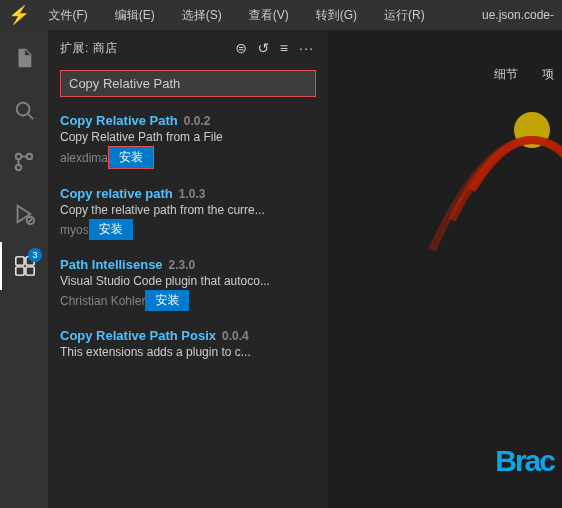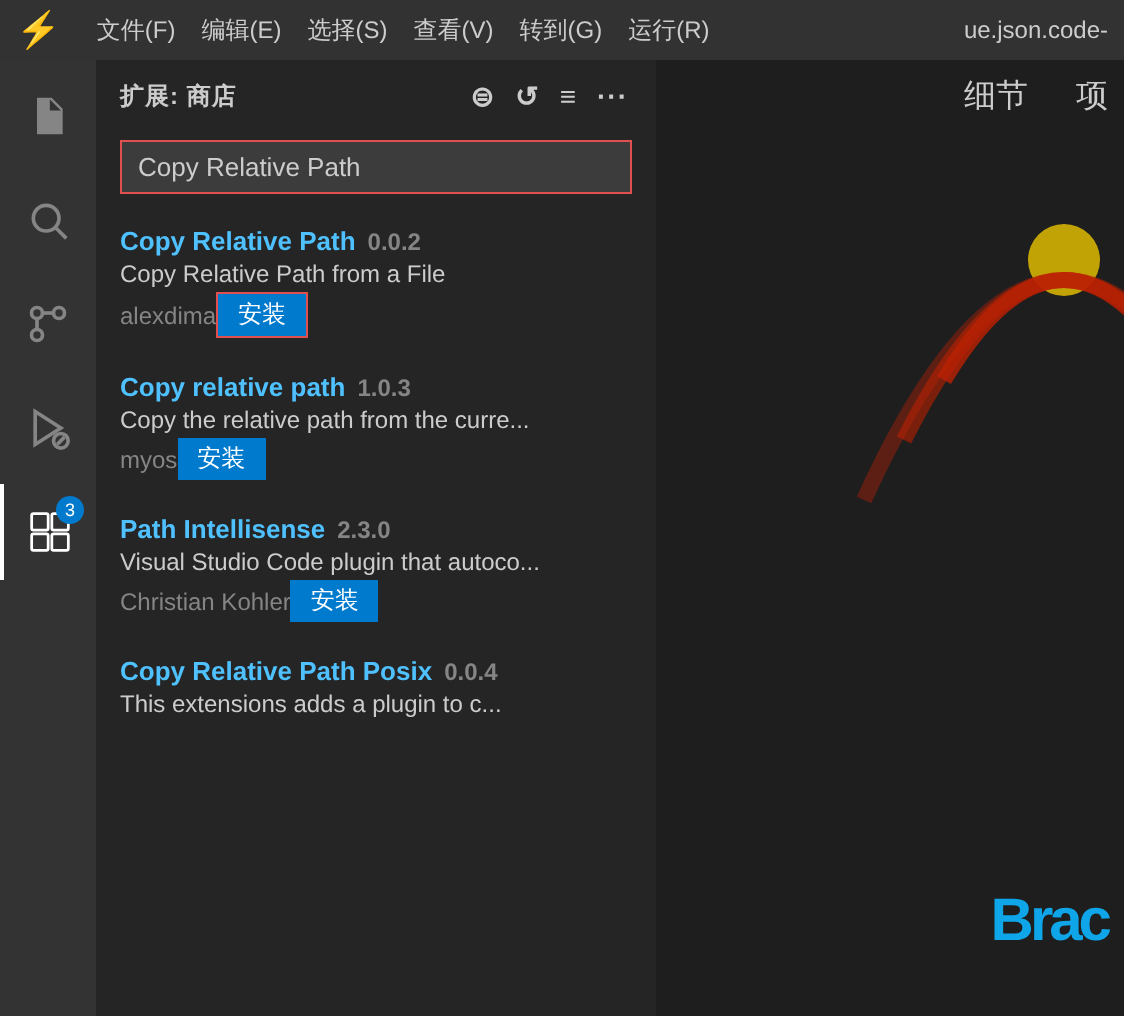--- a/index.html
+++ b/index.html
@@ -23,21 +23,21 @@
       gap: 12px;
       flex-shrink: 0;
     }
     .titlebar-icon {
       color: #4db9f5;
       font-size: 18px;
       font-weight: bold;
     }
     .titlebar-menu {
       display: flex;
-      gap: 1px;
+      gap: 15px;
     }
     .titlebar-menu-item {
       color: #cccccc;
       font-size: 12px;
       padding: 2px 6px;
       cursor: pointer;
     }
     .titlebar-right {
       margin-left: auto;
       color: #cccccc;
@@ -99,21 +99,21 @@
       display: flex;
       flex-direction: column;
       flex-shrink: 0;
     }
     .panel-header {
       display: flex;
       align-items: center;
       padding: 8px 12px;
       color: #cccccc;
       font-size: 12px;
-      font-weight: 700;
+      font-weight: 400;
       letter-spacing: 0.5px;
       gap: 8px;
     }
     .panel-header-icons {
       margin-left: auto;
       display: flex;
       gap: 6px;
     }
     .panel-icon {
       color: #cccccc;
@@ -202,23 +202,24 @@
     }
     .detail-tabs {
       position: absolute;
       top: 4px;
       right: 0;
       display: flex;
       gap: 8px;
     }
     .detail-tab {
       color: #cccccc;
-      font-size: 16px;
+      font-size: 12px;
       padding: 4px 8px;
       cursor: pointer;
+      margin-top: 28px;
     }
   </style>
 </head>
 <body>
 
 <div class="titlebar">
   <span class="titlebar-icon">⚡</span>
   <div class="titlebar-menu">
     <span class="titlebar-menu-item">文件(F)</span>
     <span class="titlebar-menu-item">编辑(E)</span>

